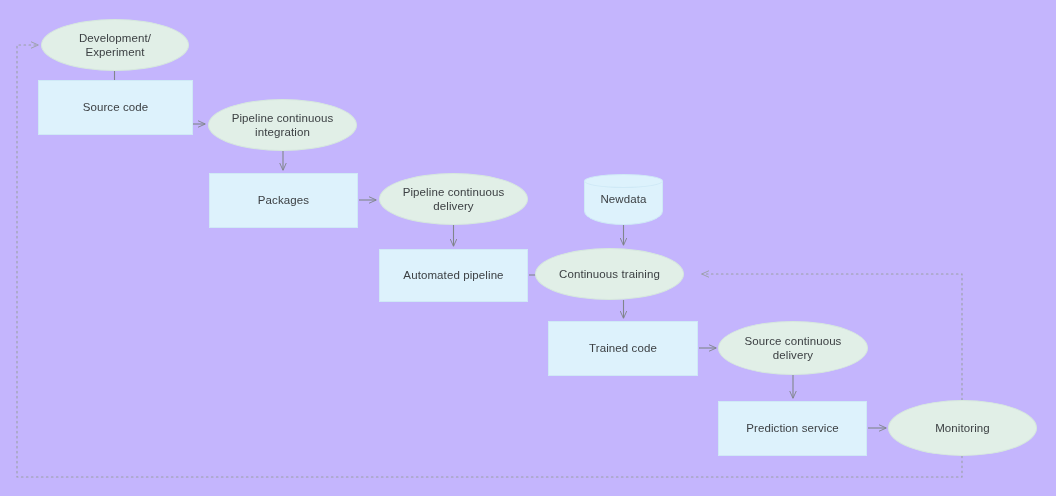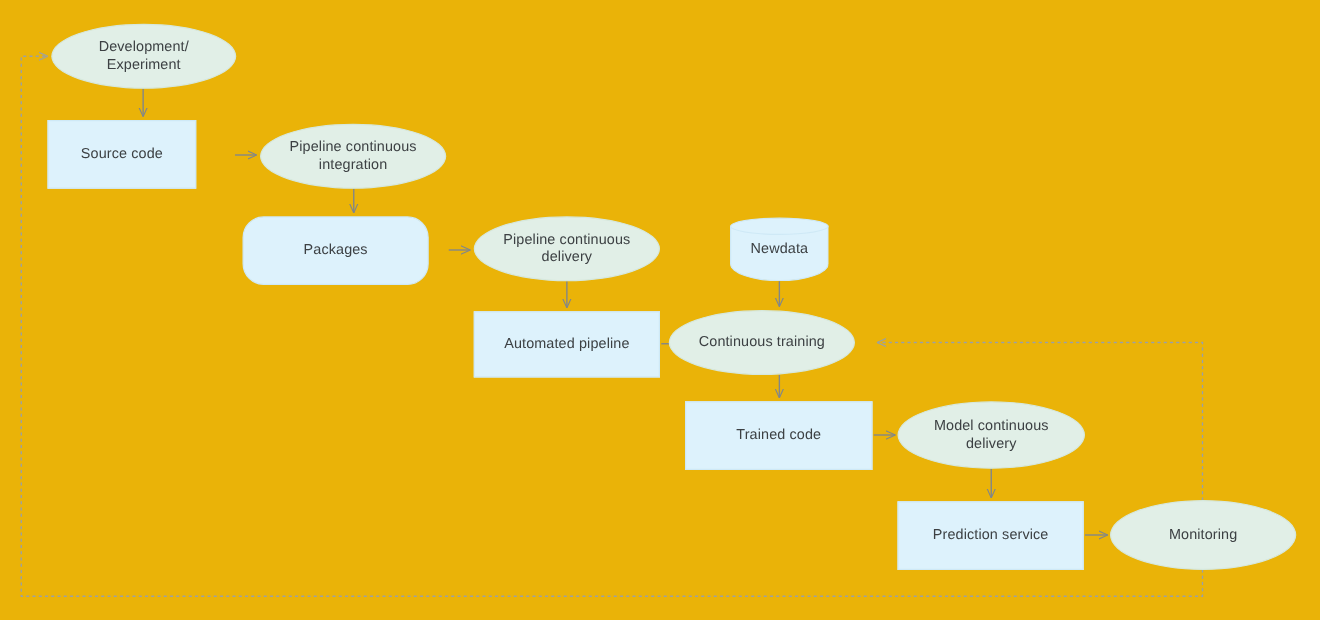--- a/index.html
+++ b/index.html
@@ -9,21 +9,21 @@
     background: #ffffff;
   }
   body {
     font-family: "Liberation Sans", sans-serif;
     -webkit-font-smoothing: antialiased;
   }
   #canvas {
     position: relative;
     width: 1056px;
     height: 496px;
-    background: #eab308;
+    background: #c4b5fd;
     overflow: hidden;
   }
   #edges {
     position: absolute;
     left: 0;
     top: 0;
     width: 1056px;
     height: 496px;
     pointer-events: none;
   }
@@ -130,30 +130,30 @@
     <path d="M 962 400 L 962 274 L 702 274" fill="none" stroke="#9aa0a6" stroke-width="1.1" stroke-dasharray="1.6 3.4" stroke-linecap="round" marker-end="url(#arrow-dotted)"></path>
 
     <path d="M 962 456 L 962 477 L 17 477 L 17 45 L 38 45" fill="none" stroke="#9aa0a6" stroke-width="1.1" stroke-dasharray="1.6 3.4" stroke-linecap="round" marker-end="url(#arrow-dotted)"></path>
   </svg>
 
   <div class="node ellipse" style="left:41px; top:19px; width:148px; height:52px;">
     <span class="nlabel">Development/
 Experiment</span>
   </div>
 
-  <div class="node box" style="left:38px; top:96px; width:119px; height:55px;">
+  <div class="node box" style="left:38px; top:80px; width:155px; height:55px;">
     <span class="nlabel">Source code</span>
   </div>
 
   <div class="node ellipse" style="left:208px; top:99px; width:149px; height:52px;">
     <span class="nlabel">Pipeline continuous
 integration</span>
   </div>
 
-  <div class="node box" style="left:194px; top:173px; width:149px; height:55px;border-radius:17px;">
+  <div class="node box" style="left:209px; top:173px; width:149px; height:55px;">
     <span class="nlabel">Packages</span>
   </div>
 
   <div class="node ellipse" style="left:379px; top:173px; width:149px; height:52px;">
     <span class="nlabel">Pipeline continuous
 delivery</span>
   </div>
 
   <div class="node cylinder" style="left:584px; top:174px; width:79px; height:51px;">
     <span class="cyl-body"></span>
@@ -167,21 +167,21 @@
 
   <div class="node ellipse" style="left:535px; top:248px; width:149px; height:52px;">
     <span class="nlabel">Continuous training</span>
   </div>
 
   <div class="node box" style="left:548px; top:321px; width:150px; height:55px;">
     <span class="nlabel">Trained code</span>
   </div>
 
   <div class="node ellipse" style="left:718px; top:321px; width:150px; height:54px;">
-    <span class="nlabel">Model continuous
+    <span class="nlabel">Source continuous
 delivery</span>
   </div>
 
   <div class="node box" style="left:718px; top:401px; width:149px; height:55px;">
     <span class="nlabel">Prediction service</span>
   </div>
 
   <div class="node ellipse" style="left:888px; top:400px; width:149px; height:56px;">
     <span class="nlabel">Monitoring</span>
   </div>

